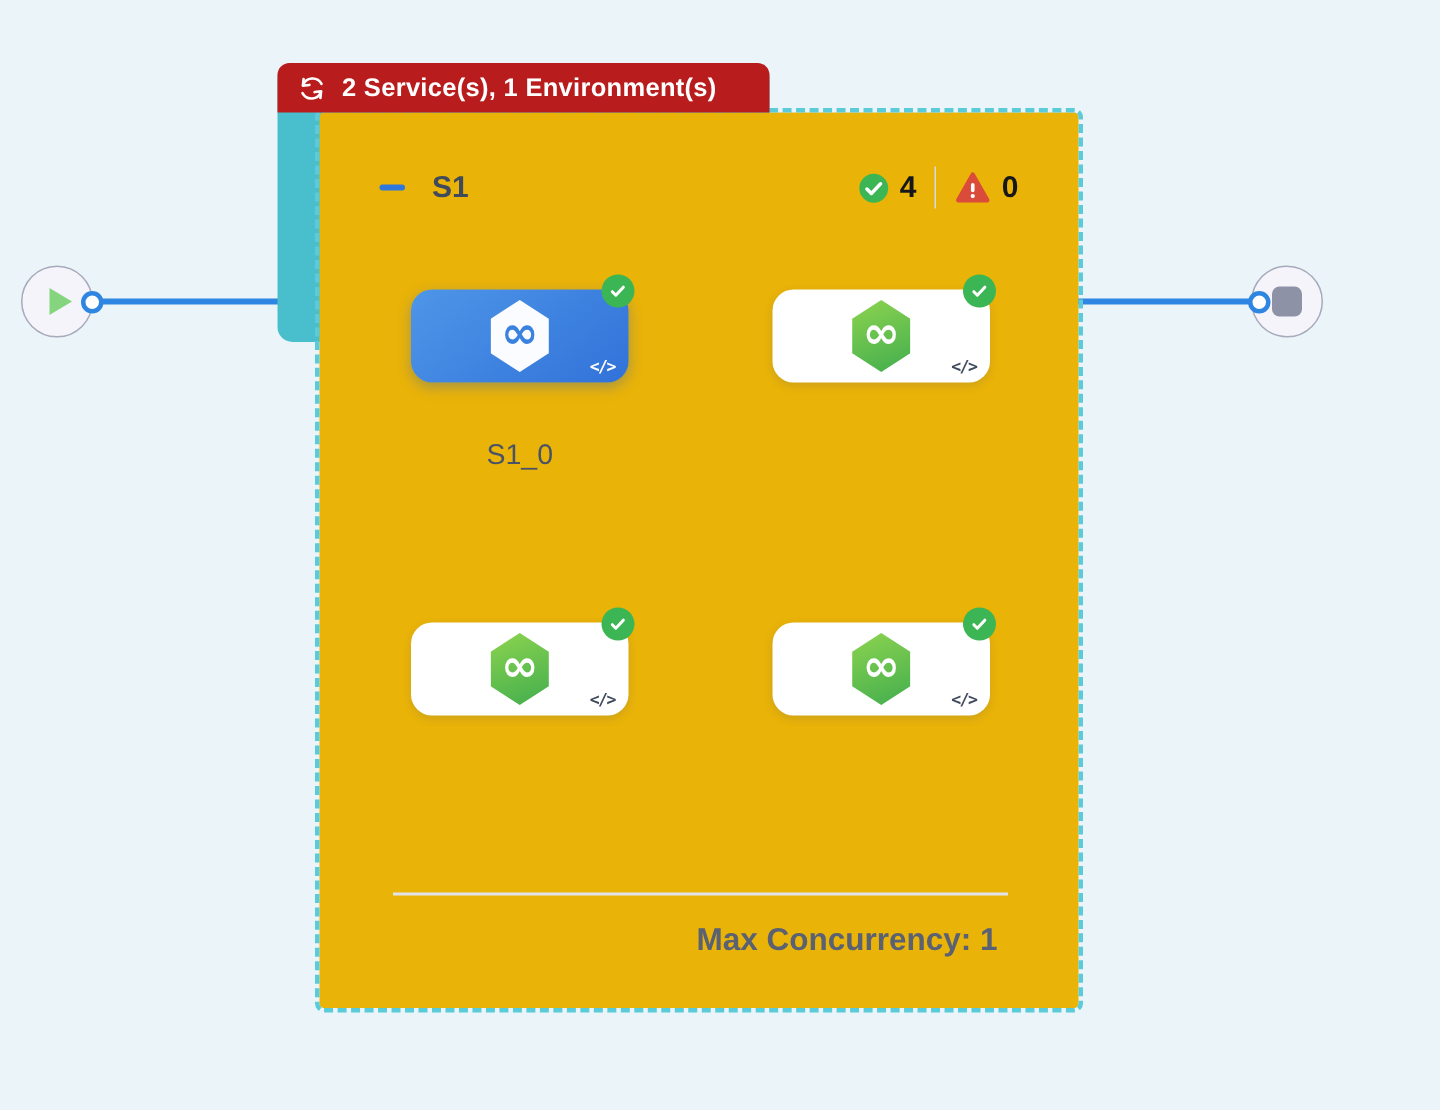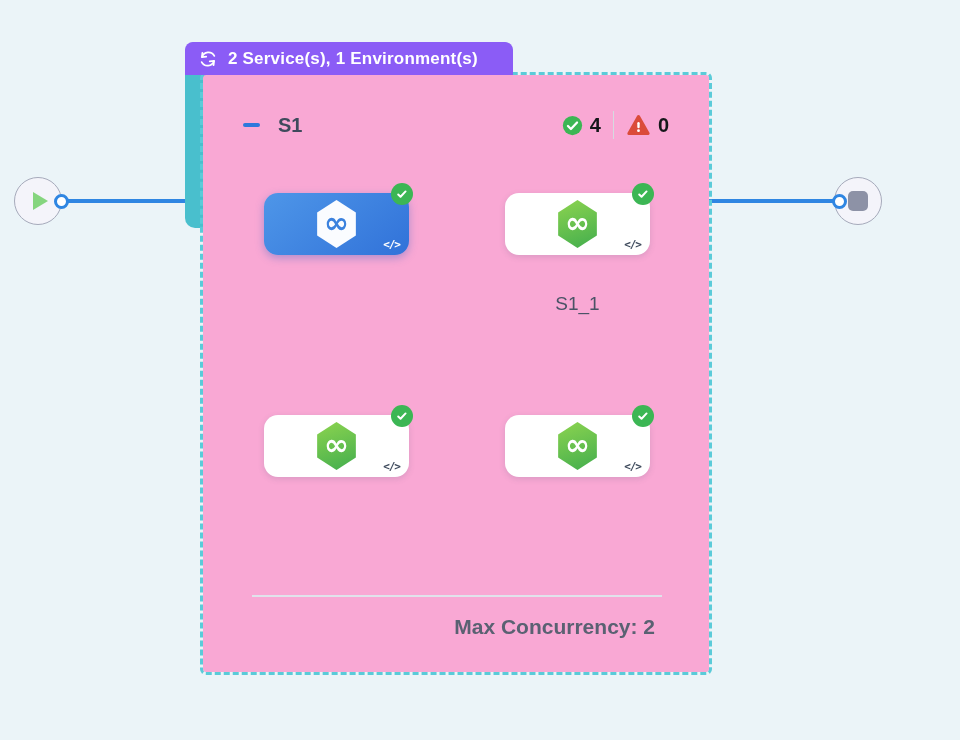--- a/index.html
+++ b/index.html
@@ -38,31 +38,31 @@
   }
   .stop-square { width: 20px; height: 20px; border-radius: 5px; background: #8D92A6; }
 
   
   .badge-back {
     position: absolute; left: 185px; top: 42px; width: 328px; height: 186px;
     border-radius: 10px; background: #49BFCD; z-index: 2;
   }
   .badge-label {
     position: absolute; left: 185px; top: 42px; width: 328px; height: 33px;
-    border-radius: 8px 8px 0 0; background: #8b5cf6; z-index: 4;
+    border-radius: 8px 8px 0 0; background: #b91c1c; z-index: 4;
     display: flex; align-items: center; padding-left: 12px;
     color: #ffffff; font-size: 17px; font-weight: 600; letter-spacing: 0.2px;
   }
   .badge-label svg { margin-right: 9px; flex: none; }
 
   
   .group-container {
-    position: absolute; left: 200px; top: 72px; width: 512px; height: 603px;
+    position: absolute; left: 210px; top: 72px; width: 512px; height: 603px;
     border: 3px dashed #5BCBD9; border-radius: 6px;
-    background: #f9a8d4; background-clip: padding-box; z-index: 3;
+    background: #eab308; background-clip: padding-box; z-index: 3;
   }
 
   
   .group-header {
     position: absolute; left: 40px; right: 40px; top: 30px; height: 40px;
     display: flex; align-items: center; justify-content: space-between;
   }
   .header-left { display: flex; align-items: center; }
   .collapse-dash { width: 17px; height: 4px; border-radius: 2px; background: #2E78DC; margin-right: 18px; }
   .group-title { font-size: 20px; font-weight: 600; color: #3F4A5C; }
@@ -172,35 +172,35 @@
         <span class="hex">
           <span class="infinity">∞</span>
         </span>
         <span class="code-glyph">&lt;/&gt;</span>
         <span class="check-badge">
           <svg width="14" height="14" viewBox="0 0 24 24">
             <path d="M5.5 12.8l4 4 8.6-9.2" fill="none" stroke="#ffffff" stroke-width="3.4" stroke-linecap="round" stroke-linejoin="round"></path>
           </svg>
         </span>
       </div>
+      <div class="svc-label">S1_0</div>
     </div>
 
     <div class="cell cell-2">
       <div class="svc-card">
         <span class="hex">
           <span class="infinity">∞</span>
         </span>
         <span class="code-glyph">&lt;/&gt;</span>
         <span class="check-badge">
           <svg width="14" height="14" viewBox="0 0 24 24">
             <path d="M5.5 12.8l4 4 8.6-9.2" fill="none" stroke="#ffffff" stroke-width="3.4" stroke-linecap="round" stroke-linejoin="round"></path>
           </svg>
         </span>
       </div>
-      <div class="svc-label">S1_1</div>
     </div>
 
     <div class="cell cell-3">
       <div class="svc-card">
         <span class="hex">
           <span class="infinity">∞</span>
         </span>
         <span class="code-glyph">&lt;/&gt;</span>
         <span class="check-badge">
           <svg width="14" height="14" viewBox="0 0 24 24">
@@ -218,21 +218,21 @@
         <span class="code-glyph">&lt;/&gt;</span>
         <span class="check-badge">
           <svg width="14" height="14" viewBox="0 0 24 24">
             <path d="M5.5 12.8l4 4 8.6-9.2" fill="none" stroke="#ffffff" stroke-width="3.4" stroke-linecap="round" stroke-linejoin="round"></path>
           </svg>
         </span>
       </div>
     </div>
 
     <div class="footer-divider"></div>
-    <div class="max-concurrency">Max Concurrency: 2</div>
+    <div class="max-concurrency">Max Concurrency: 1</div>
   </div>
 
   <div class="badge-label">
     <svg width="22" height="22" viewBox="0 0 24 24">
       <g stroke="#ffffff" stroke-width="1.9" fill="none" stroke-linecap="round">
         <path d="M18.9 8.6A7.3 7.3 0 0 0 5.5 9.8"></path>
         <path d="M5.1 15.4A7.3 7.3 0 0 0 18.5 14.2"></path>
         <path d="M5.9 5.2l-.5 4.7 4.7-.5" stroke-linejoin="round"></path>
         <path d="M18.1 18.8l.5-4.7-4.7.5" stroke-linejoin="round"></path>
       </g>

